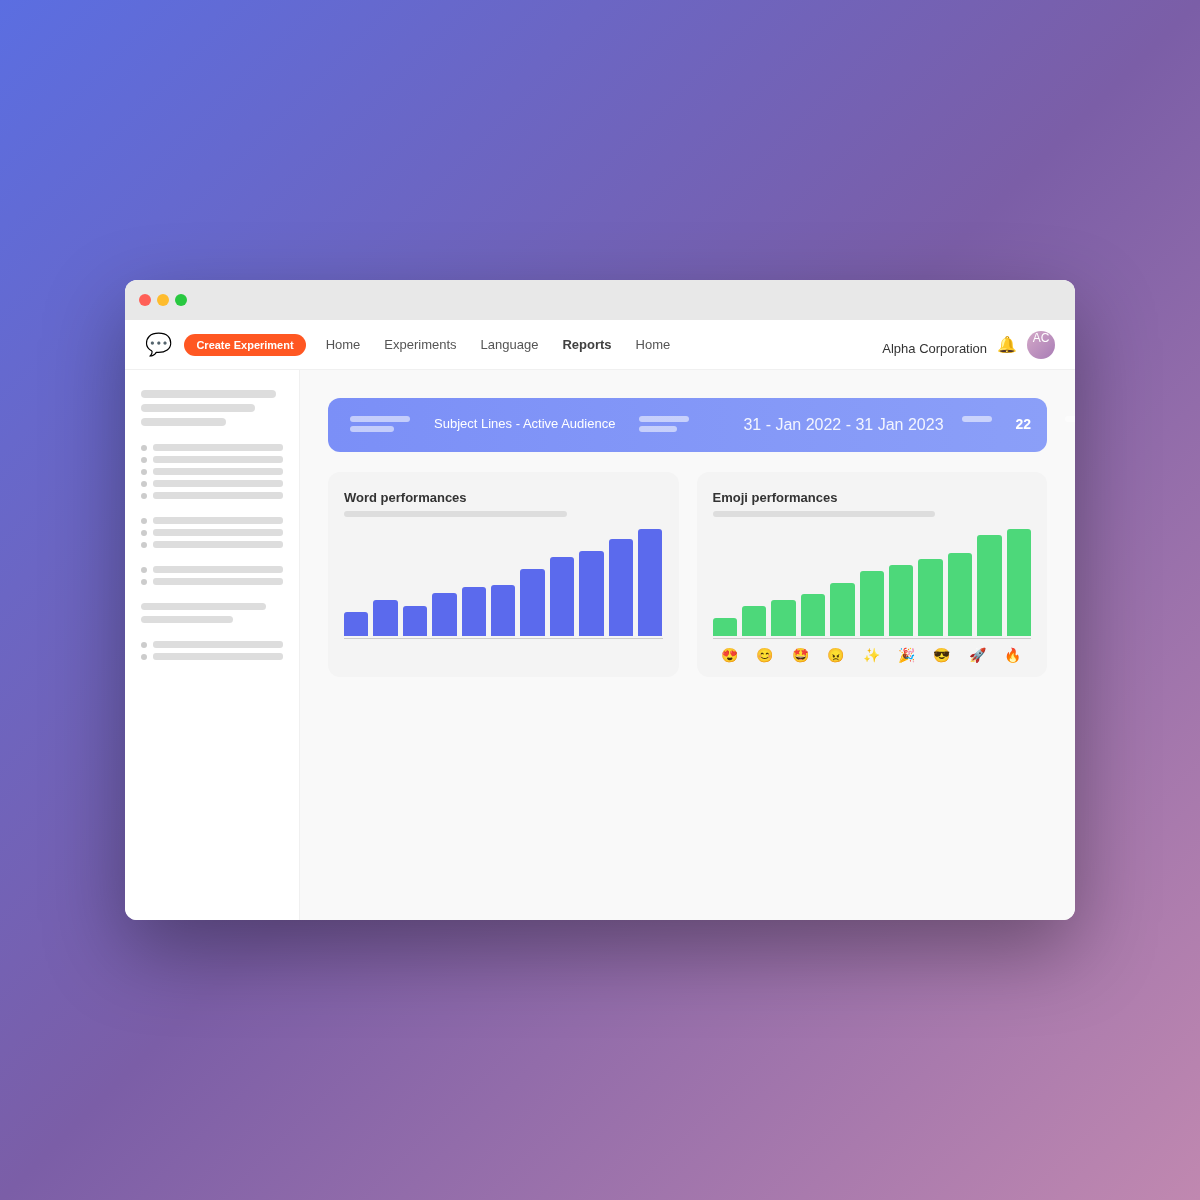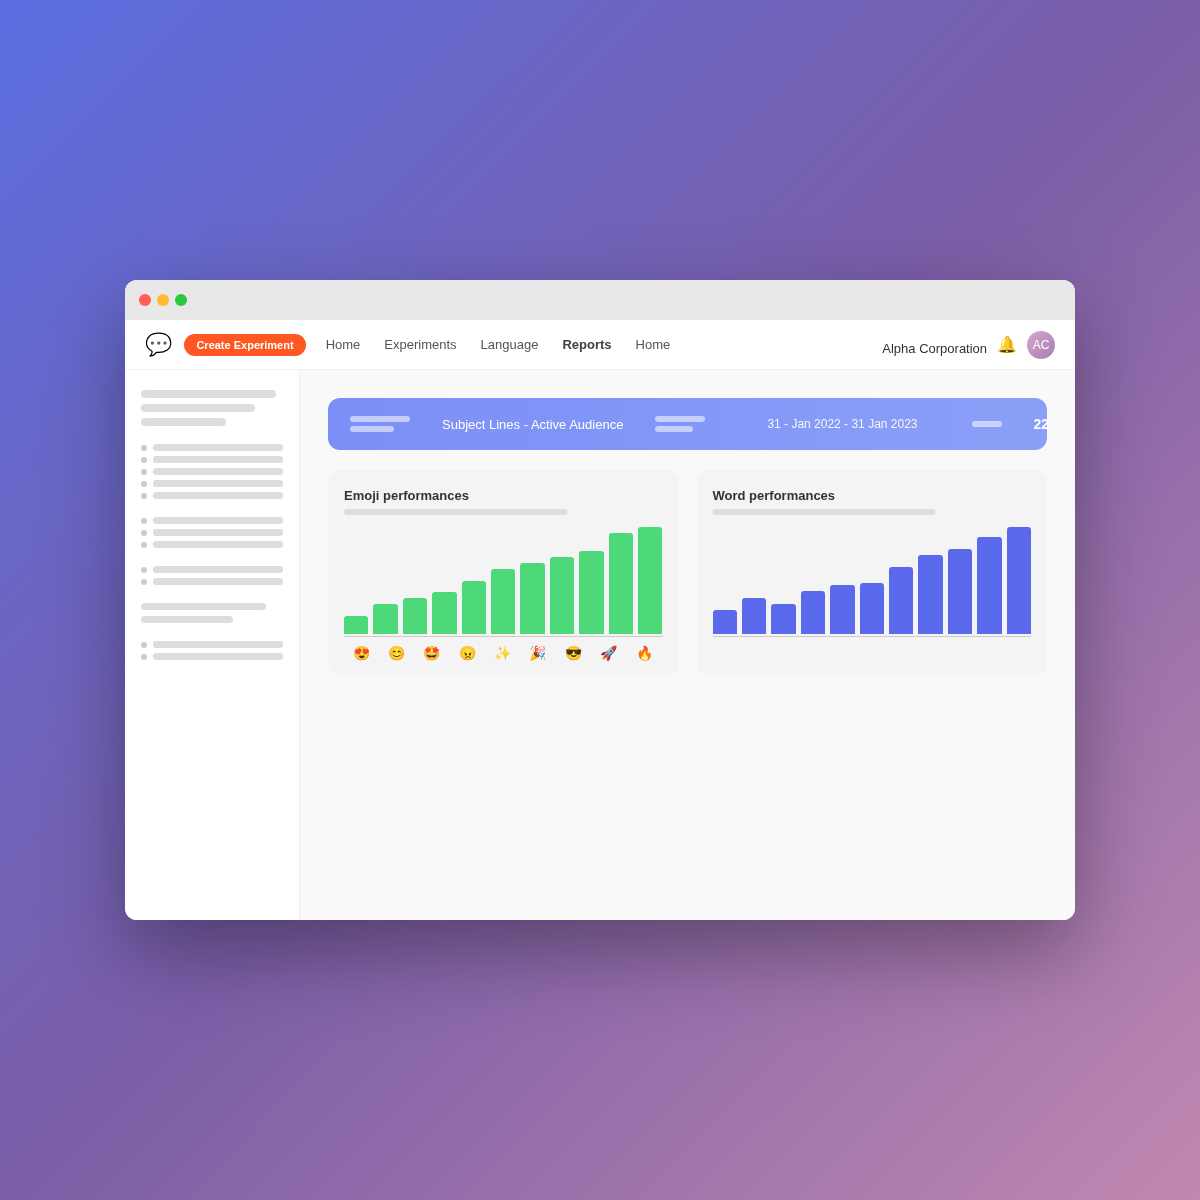--- a/index.html
+++ b/index.html
@@ -106,21 +106,21 @@
       color: #555;
       cursor: pointer;
     }
     .nav-avatar {
       width: 28px;
       height: 28px;
       border-radius: 50%;
       background: linear-gradient(135deg, #d4a9c8, #a87cb5);
       overflow: hidden;
       display: flex;
-      align-items: center;
+      align-items: flex-start;
       justify-content: center;
       font-size: 12px;
       color: #fff;
     }
 
     
     .main-layout {
       display: flex;
       flex: 1;
       overflow: hidden;
@@ -206,47 +206,47 @@
       background: linear-gradient(90deg, #7b8ff7 0%, #8b9ff8 100%);
       border-radius: 12px;
       padding: 18px 22px;
       margin-bottom: 20px;
       display: flex;
       align-items: center;
       gap: 0;
     }
     .info-card-cols {
       display: flex;
-      align-items: center;
+      align-items: flex-start;
       width: 100%;
-      gap: 12px;
+      gap: 4px;
     }
     .info-card-line-group {
       display: flex;
       flex-direction: column;
       gap: 4px;
       margin-right: 20px;
     }
     .info-line {
       height: 6px;
       background: rgba(255,255,255,0.55);
       border-radius: 3px;
     }
     .info-label {
       font-size: 13px;
       color: #fff;
       font-weight: 500;
       flex-shrink: 0;
     }
     .info-date {
-      font-size: 12px;
+      font-size: 16px;
       color: rgba(255,255,255,0.9);
       flex-shrink: 0;
       margin-left: 30px;
-      margin-right: 42px;
+      margin-right: 14px;
     }
     .info-num {
       font-size: 14px;
       color: #fff;
       font-weight: 600;
       flex-shrink: 0;
       margin-right: 30px;
     }
 
     
@@ -418,20 +418,38 @@
           </div>
           <span class="info-num">22</span>
           <div class="info-card-line-group">
             <div class="info-line" style="width:30px"></div>
           </div>
           <span class="info-num">233</span>
         </div>
       </div>
 
       <div class="charts-row">
+
+        <div class="chart-card">
+          <div class="chart-title">Word performances</div>
+          <div class="chart-subtitle-line"></div>
+          <div class="chart-area" id="word-bars">
+              <div class="bar bar-blue" style="height: 22.7273%;"></div>
+              <div class="bar bar-blue" style="height: 34.0909%;"></div>
+              <div class="bar bar-blue" style="height: 28.4091%;"></div>
+              <div class="bar bar-blue" style="height: 39.7727%;"></div>
+              <div class="bar bar-blue" style="height: 45.4545%;"></div>
+              <div class="bar bar-blue" style="height: 47.7273%;"></div>
+              <div class="bar bar-blue" style="height: 62.5%;"></div>
+              <div class="bar bar-blue" style="height: 73.8636%;"></div>
+              <div class="bar bar-blue" style="height: 79.5455%;"></div>
+              <div class="bar bar-blue" style="height: 90.9091%;"></div>
+              <div class="bar bar-blue" style="height: 100%;"></div>
+            </div>
+        </div>
 
         <div class="chart-card">
           <div class="chart-title">Emoji performances</div>
           <div class="chart-subtitle-line"></div>
           <div class="chart-area" id="emoji-bars">
               <div class="bar bar-green" style="height: 16.6667%;"></div>
               <div class="bar bar-green" style="height: 27.7778%;"></div>
               <div class="bar bar-green" style="height: 33.3333%;"></div>
               <div class="bar bar-green" style="height: 38.8889%;"></div>
               <div class="bar bar-green" style="height: 50%;"></div>
@@ -447,34 +465,16 @@
               <span>😊</span>
               <span>🤩</span>
               <span>😠</span>
               <span>✨</span>
               <span>🎉</span>
               <span>😎</span>
               <span>🚀</span>
               <span>🔥</span>
             </div>
         </div>
-
-        <div class="chart-card">
-          <div class="chart-title">Word performances</div>
-          <div class="chart-subtitle-line"></div>
-          <div class="chart-area" id="word-bars">
-              <div class="bar bar-blue" style="height: 22.7273%;"></div>
-              <div class="bar bar-blue" style="height: 34.0909%;"></div>
-              <div class="bar bar-blue" style="height: 28.4091%;"></div>
-              <div class="bar bar-blue" style="height: 39.7727%;"></div>
-              <div class="bar bar-blue" style="height: 45.4545%;"></div>
-              <div class="bar bar-blue" style="height: 47.7273%;"></div>
-              <div class="bar bar-blue" style="height: 62.5%;"></div>
-              <div class="bar bar-blue" style="height: 73.8636%;"></div>
-              <div class="bar bar-blue" style="height: 79.5455%;"></div>
-              <div class="bar bar-blue" style="height: 90.9091%;"></div>
-              <div class="bar bar-blue" style="height: 100%;"></div>
-            </div>
-        </div>
       </div>
     </div>
   </div>
 </div>
 
 </body></html>

